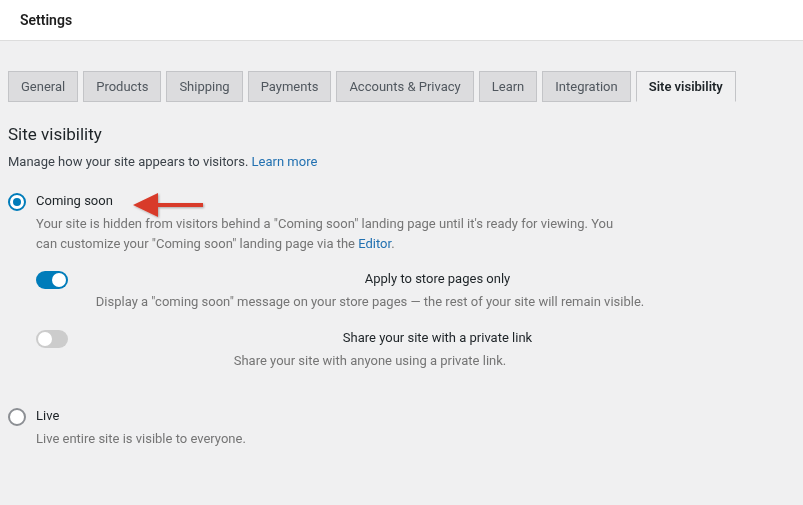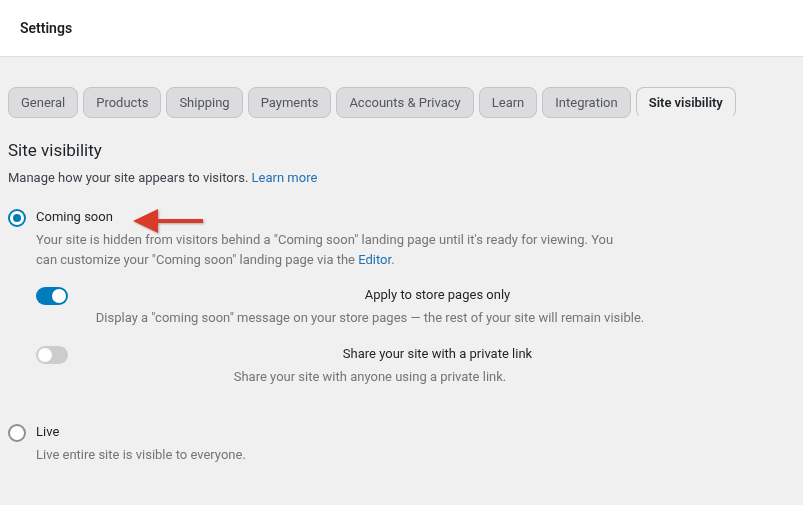--- a/index.html
+++ b/index.html
@@ -8,21 +8,21 @@
     padding: 0;
   }
   body {
     font-family: -apple-system, BlinkMacSystemFont, "Segoe UI", Roboto, sans-serif;
     font-size: 13px;
     color: #3c434a;
     background: #f0f0f1;
   }
   .header-bar {
     background: #fff;
-    padding: 20px 20px;
+    padding: 12px 20px;
     border-bottom: 1px solid #ddd;
   }
   .header-title {
     font-size: 14px;
     font-weight: 600;
     color: #1e1e1e;
   }
   .content-wrap {
     padding: 0 8px 20px 8px;
   }
@@ -32,21 +32,21 @@
     margin-top: 30px;
     margin-bottom: 22px;
   }
   .tab {
     background: #dcdcde;
     border: 1px solid #c3c4c7;
     padding: 7px 12px;
     font-size: 13px;
     color: #50575e;
     cursor: pointer;
-    border-radius: 8px;
+    border-radius: 0;
   }
   .tab.active {
     background: #f0f0f1;
     border-bottom: 1px solid #f0f0f1;
     color: #1d2327;
     font-weight: 600;
   }
   .section-title {
     font-size: 17px;
     font-weight: 400;

